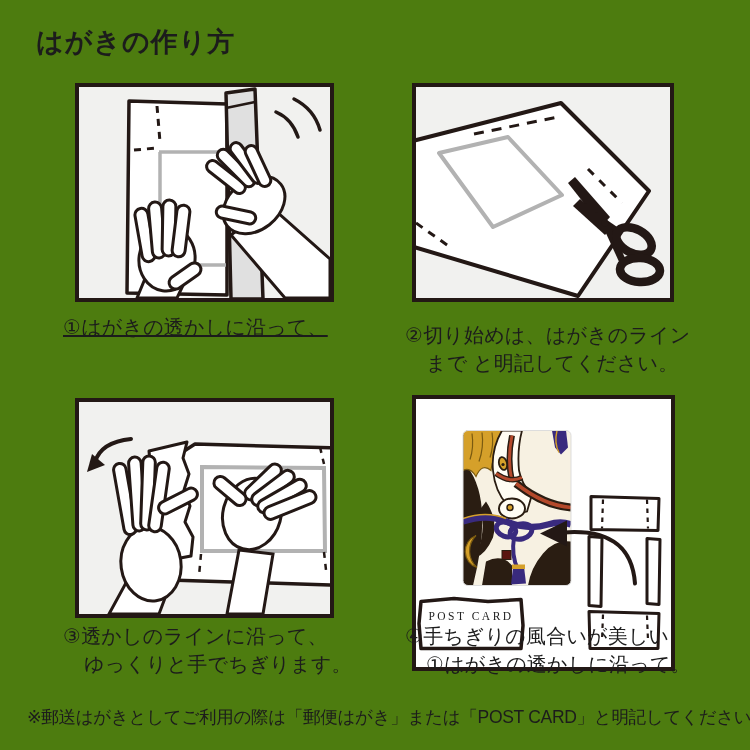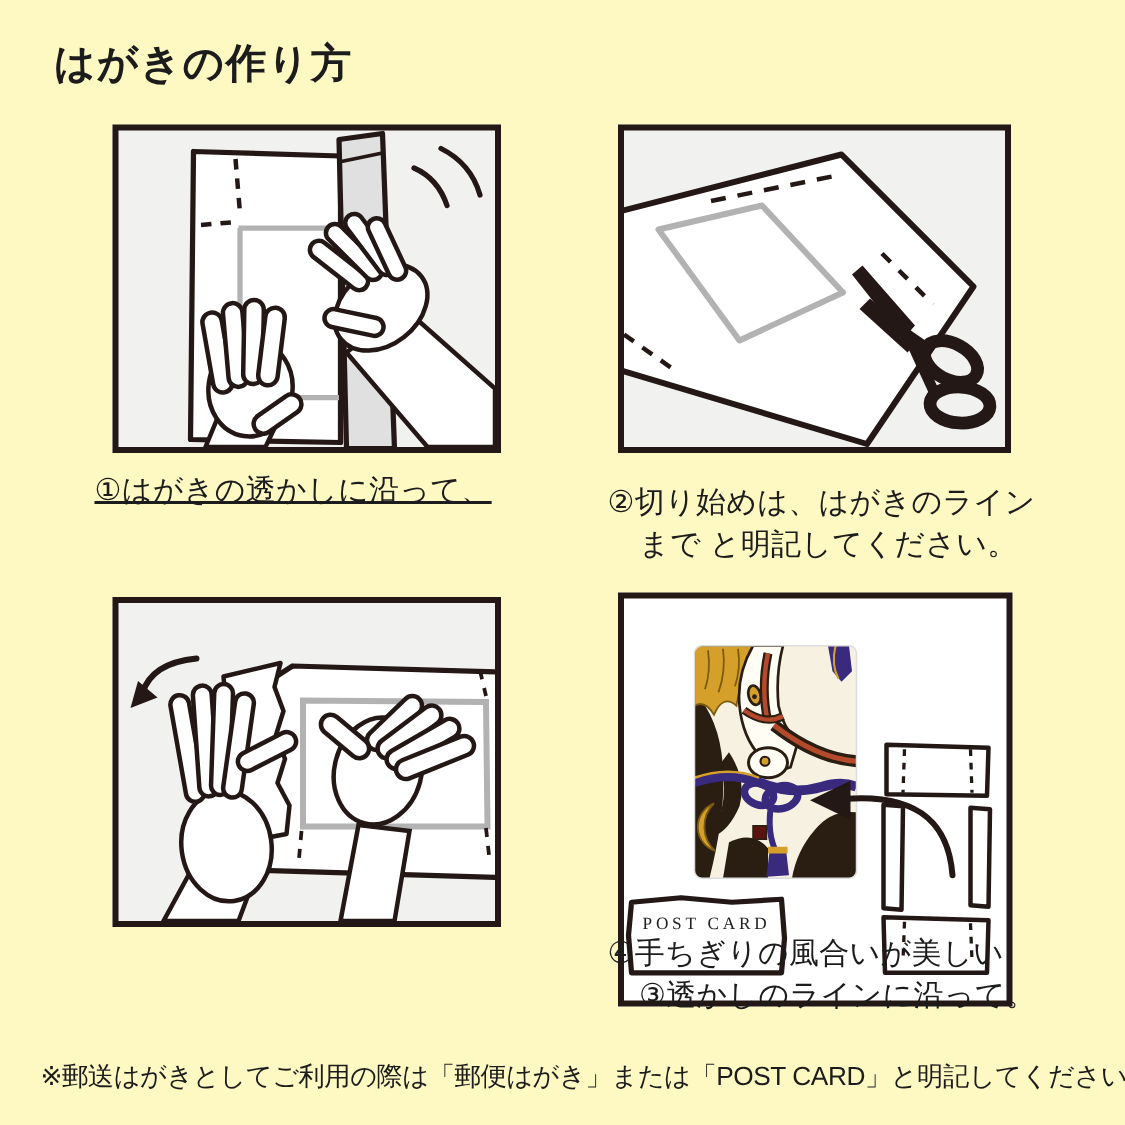--- a/index.html
+++ b/index.html
@@ -1,17 +1,17 @@
 <!DOCTYPE html>
 <html><head>
 <meta charset="utf-8">
 <style>
   html,body{margin:0;padding:0;background:#ffffff;}
   .sheet{
-    position:relative;width:750px;height:750px;background:#fef9c3;overflow:hidden;
+    position:relative;width:750px;height:750px;background:#4d7c0f;overflow:hidden;
     font-family:"Liberation Sans","DejaVu Sans",sans-serif;color:#1f1f1f;
   }
   .title{
     position:absolute;left:36px;top:24px;font-size:27px;font-weight:700;
     letter-spacing:1px;color:#1c1c1c;white-space:nowrap;
   }
   .panel{
     position:absolute;border:4px solid #231815;background:#f1f1ef;box-sizing:border-box;
   }
   .panel svg{display:block;width:100%;height:100%;}
@@ -215,21 +215,25 @@
 
   <div class="caption" style="left:63px;top:313px;text-decoration:underline;">
     <div>①はがきの透かしに沿って、</div>
   </div>
 
   <div class="caption" style="left:405px;top:321px;">
     <div>②切り始めは、はがきのライン</div>
     <div class="cap-l2">まで と明記してください。</div>
   </div>
 
+  <div class="caption" style="left:63px;top:622px;">
+    <div>③透かしのラインに沿って、</div>
+    <div class="cap-l2">ゆっくりと手でちぎります。</div>
+  </div>
 
   <div class="caption" style="left:405px;top:622px;">
     <div>④手ちぎりの風合いが美しい</div>
-    <div class="cap-l2">③透かしのラインに沿って。</div>
+    <div class="cap-l2">①はがきの透かしに沿って。</div>
   </div>
 
   <div class="footnote">※郵送はがきとしてご利用の際は「郵便はがき」または「POST CARD」と明記してください。</div>
 
 </div>
 
 </body></html>

